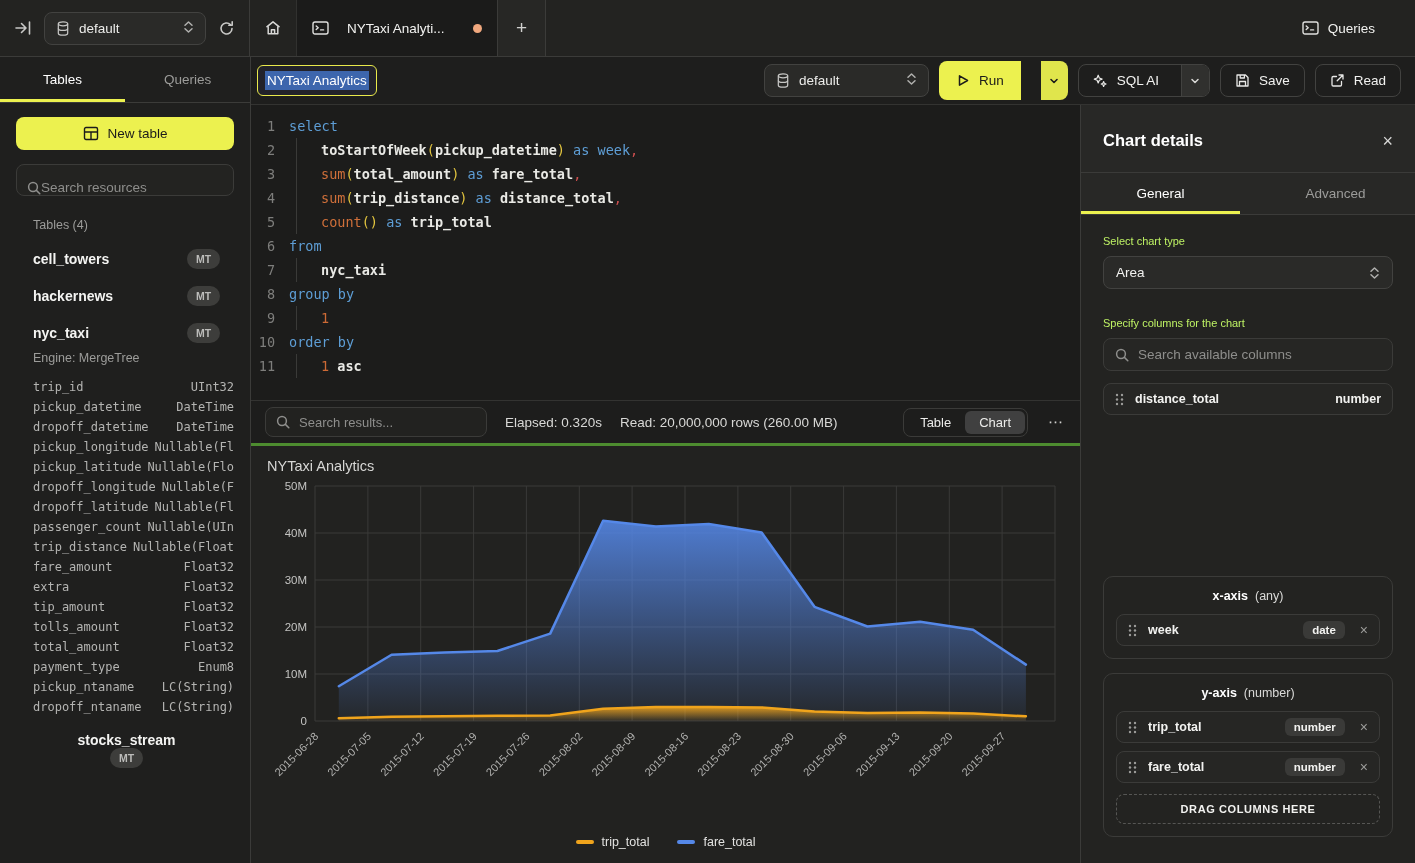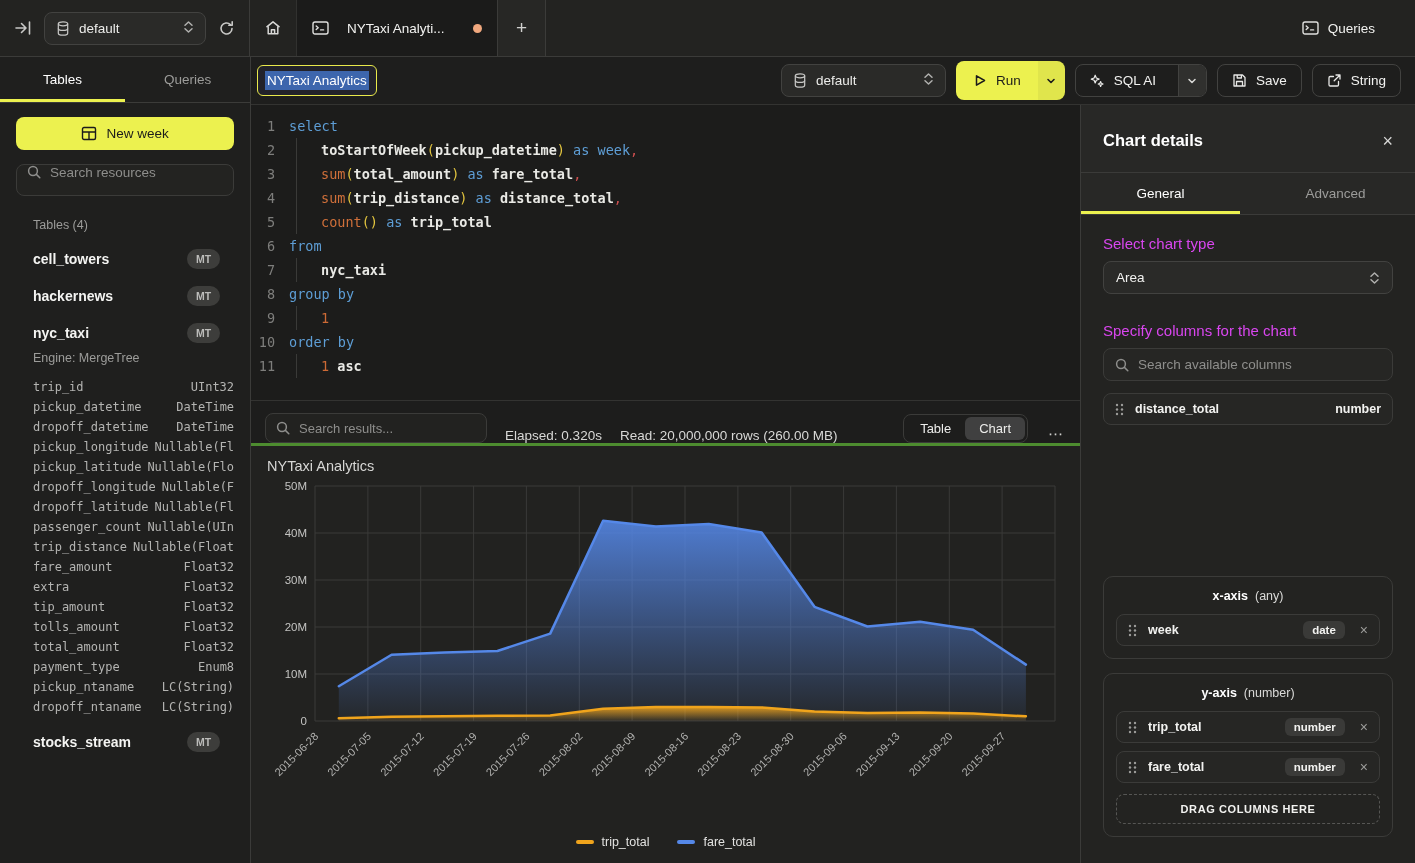--- a/index.html
+++ b/index.html
@@ -24,39 +24,39 @@
   
   .content { flex:1; display:flex; min-height:0; }
 
   
   .sidebar { flex:0 0 250px; background:#1f1f1e; border-right:1px solid #3b3b39; display:flex; flex-direction:column; min-height:0; }
   .sb-tabs { flex:0 0 46px; display:flex; border-bottom:1px solid #3b3b39; }
   .sb-tab { flex:1; display:flex; align-items:center; justify-content:center; font-size:13.5px; color:#9c9c9a; cursor:pointer; }
   .sb-tab.active { color:#ffffff; box-shadow:inset 0 -3px 0 #ecf14f; }
   .sb-body { flex:1; padding:14px 16px 0; overflow:hidden; }
   .new-table-btn { width:100%; height:33px; background:#ecf14f; color:#1b1b1a; border-radius:8px; display:flex; align-items:center; justify-content:center; gap:9px; font-size:13.5px; font-weight:500; cursor:pointer; }
-  .sb-search { margin-top:14px; height:32px; border:1px solid #3b3b39; background:#232321; border-radius:8px; display:flex; align-items:flex-start; gap:9px; padding:0 10px; color:#8e8e8c; font-size:13.5px; }
+  .sb-search { margin-top:14px; height:32px; border:1px solid #3b3b39; background:#232321; border-radius:8px; display:flex; align-items:flex-end; padding:0 10px; color:#8e8e8c; font-size:13.5px; }
   .sb-section { margin-top:22px; padding-left:17px; color:#9c9c9a; font-size:12.5px; }
   .sb-list { padding-left:17px; }
   .sb-table-row { display:flex; align-items:center; justify-content:space-between; margin-top:17px; padding-right:14px; cursor:pointer; }
   .sb-table-name { font-size:14px; font-weight:600; color:#f4f4f2; }
   .mt-badge { background:#3d3d3b; color:#bcbcba; font-size:10.5px; font-weight:700; padding:4px 9px; border-radius:10px; }
   .engine-line { margin-top:8px; color:#9c9c9a; font-size:12.5px; }
   .col-list { margin-top:12px; }
   .col-row { display:flex; justify-content:space-between; font-family:"DejaVu Sans Mono", monospace; font-size:12px; line-height:20px; color:#b4b4b2; white-space:nowrap; overflow:hidden; }
   .col-type { margin-left:6px; }
 
   
   .right-region { flex:1; display:flex; flex-direction:column; min-width:0; }
   .main-header { flex:0 0 48px; display:flex; align-items:center; gap:10px; padding:0 14px 0 6px; background:#1e1e1d; border-bottom:1px solid #333331; }
   .title-input { height:31px; border:1.5px solid #e9e94b; border-radius:6px; background:#22222a; display:flex; align-items:center; padding:0 7px; font-size:13.5px; color:#ffffff; }
   .title-input .sel { background:#3d66ad; padding:2px 2px; }
   .header-right { margin-left:auto; display:flex; align-items:center; gap:10px; }
   .hdr-db { flex:0 0 auto; width:165px; }
-  .run-btn { display:flex; height:39px; border-radius:8px; overflow:hidden; cursor:pointer; }
+  .run-btn { display:flex; height:39px; border-radius:8px; overflow:hidden; cursor:pointer;gap:20px; }
   .run-main { background:#ecf14f; color:#1c1c1a; display:flex; align-items:center; gap:9px; padding:0 17px; font-size:13.5px; font-weight:500; }
   .run-caret { background:#e0e54c; width:27px; display:flex; align-items:center; justify-content:center; color:#1c1c1a; }
   .ghost-btn { height:33px; border:1px solid #424240; border-radius:8px; display:flex; align-items:center; gap:9px; padding:0 14px; color:#f2f2f0; font-size:13.5px; background:#1e1e1d; cursor:pointer; }
   .split-btn { padding:0; overflow:hidden; }
   .split-main { display:flex; align-items:center; gap:9px; padding:0 13px; height:100%; }
   .split-caret { width:28px; height:100%; display:flex; align-items:center; justify-content:center; background:#30302e; border-left:1px solid #424240; color:#d8d8d6; }
 
   .lower { flex:1; display:flex; min-height:0; }
   .main { flex:1; min-width:0; display:flex; flex-direction:column; background:#1c1c1b; }
 
@@ -69,21 +69,21 @@
   .ed-code.ind::before { content:""; position:absolute; left:21px; top:0; bottom:0; width:1px; background:#3a3a38; }
   .tk-kw { color:#5e9ed6; }
   .tk-id { color:#e9e9e5; font-weight:700; }
   .tk-fn { color:#d0703a; }
   .tk-paren { color:#e3c53f; }
   .tk-comma { color:#cd4f4f; }
   .tk-num { color:#cd6a35; }
   .tk-plain { color:#d0d0ce; }
 
   
-  .results-bar { flex:0 0 43px; display:flex; align-items:flex-end; gap:18px; padding:0 14px; border-top:1px solid #333331; background:#1d1d1c; }
+  .results-bar { flex:0 0 43px; display:flex; align-items:center; gap:18px; padding:0 14px; border-top:1px solid #333331; background:#1d1d1c; }
   .res-search { width:222px; height:30px; border:1px solid #3b3b39; border-radius:8px; background:#222220; display:flex; align-items:center; gap:9px; padding:0 10px; color:#8e8e8c; font-size:13px; }
   .res-meta { color:#d8d8d6; font-size:13.5px; }
   .view-toggle { margin-left:auto; display:flex; border:1px solid #3b3b39; border-radius:8px; padding:2px; background:#1d1d1c; }
   .toggle-item { padding:4px 14px; font-size:13px; color:#ececea; border-radius:6px; cursor:pointer; }
   .toggle-item.active { background:#404040; }
   .more-btn { color:#d0d0ce; font-size:15px; padding:0 2px; cursor:pointer; letter-spacing:1px; }
   .green-line { flex:0 0 3px; background:#4d8c2f; }
 
   
   .chart-section { flex:1; background:#222220; padding:10px 14px 0; display:flex; flex-direction:column; min-height:0; }
@@ -96,21 +96,21 @@
 
   
   .rightpanel { flex:0 0 335px; background:#232321; border-left:1px solid #3b3b39; display:flex; flex-direction:column; min-height:0; }
   .rp-header { background:#282826; border-bottom:1px solid #3b3b39; padding:26px 22px 22px; display:flex; align-items:center; justify-content:space-between;text-align:center; }
   .rp-title { font-size:16.5px; font-weight:700; color:#ffffff; }
   .rp-close { color:#d8d8d6; font-size:18px; cursor:pointer; line-height:1; }
   .rp-tabs { flex:0 0 42px; display:flex; background:#282826; border-bottom:1px solid #3b3b39;gap:16px; }
   .rp-tab { flex:1; display:flex; align-items:center; justify-content:center; font-size:13.5px; color:#9c9c9a; cursor:pointer; }
   .rp-tab.active { color:#ffffff; box-shadow:inset 0 -3px 0 #ecf14f; }
   .rp-body { flex:1; padding:20px 22px 26px; display:flex; flex-direction:column; min-height:0; }
-  .rp-label { color:#d946ef; font-size:15px; margin-bottom:9px; }
+  .rp-label { color:#bef264; font-size:11px; margin-bottom:9px; }
   .rp-select { height:33px; background:#2a2a28; border:1px solid #424240; border-radius:8px; display:flex; align-items:center; justify-content:space-between; padding:0 12px; color:#f2f2f0; font-size:13.5px; margin-bottom:28px; cursor:pointer; }
   .rp-search { height:33px; border:1px solid #3b3b39; background:#262624; border-radius:8px; display:flex; align-items:center; gap:9px; padding:0 11px; color:#8e8e8c; font-size:13.5px; margin-bottom:12px; }
   .chip { height:32px; background:#262624; border:1px solid #3b3b39; border-radius:8px; display:flex; align-items:center; gap:11px; padding:0 11px; cursor:grab; }
   .chip-name { font-size:12.5px; font-weight:700; color:#f2f2f0; }
   .chip-type-plain { margin-left:auto; font-size:12.5px; font-weight:700; color:#f2f2f0; }
   .chip-badge { margin-left:auto; background:#3a3a38; border-radius:6px; padding:3px 9px; font-size:11.5px; font-weight:700; color:#f2f2f0; }
   .chip-x { color:#9c9c9a; font-size:14px; margin-left:4px; cursor:pointer; }
   .rp-gap { flex:1; }
   .axis-box { border:1px solid #3b3b39; border-radius:10px; padding:12px; margin-top:14px; }
   .axis-head { display:flex; justify-content:center; gap:7px; margin-bottom:11px; font-size:12.5px; }
@@ -192,21 +192,21 @@
         <div class="sb-tab">Queries</div>
       </div>
       <div class="sb-body">
         <div class="new-table-btn">
           <span style="display:flex">
             <svg width="16" height="15" viewBox="0 0 16 15" fill="none" stroke="#1b1b1a" stroke-width="1.4">
                 <rect x="1.5" y="1.5" width="13" height="12" rx="1.5"></rect>
                 <path d="M1.5 6h13M8 6v7.5"></path>
               </svg>
           </span>
-          <span>New week</span>
+          <span>New table</span>
         </div>
         <div class="sb-search">
           <span style="display:flex">
             <svg width="14" height="14" viewBox="0 0 14 14" fill="none" stroke="#8e8e8c" stroke-width="1.5" stroke-linecap="round">
                 <circle cx="6" cy="6" r="4.4"></circle>
                 <path d="M9.4 9.4L12.8 12.8"></path>
               </svg>
           </span>
           <span>Search resources</span>
         </div>
@@ -288,21 +288,21 @@
               </div>
               <div class="col-row">
                 <span>pickup_ntaname</span>
                 <span class="col-type">LC(String)</span>
               </div>
               <div class="col-row">
                 <span>dropoff_ntaname</span>
                 <span class="col-type">LC(String)</span>
               </div>
             </div>
-          <div class="sb-table-row" style="margin-top:15px;">
+          <div class="sb-table-row" style="margin-top:15px;flex-direction:column;">
             <span class="sb-table-name">stocks_stream</span>
             <span class="mt-badge">MT</span>
           </div>
         </div>
       </div>
     </div>
 
     <div class="right-region">
 
       <div class="main-header">
@@ -365,21 +365,21 @@
             </span>
             <span>Save</span>
           </div>
           <div class="ghost-btn">
             <span style="display:flex">
               <svg width="15" height="15" viewBox="0 0 15 15" fill="none" stroke="#e8e8e6" stroke-width="1.3" stroke-linecap="round" stroke-linejoin="round">
                   <path d="M6.5 3.5H3.2A1.2 1.2 0 0 0 2 4.7v7.1A1.2 1.2 0 0 0 3.2 13h7.1a1.2 1.2 0 0 0 1.2-1.2V8.5"></path>
                   <path d="M9 2h4v4M13 2L7.2 7.8"></path>
                 </svg>
             </span>
-            <span>String</span>
+            <span>Read</span>
           </div>
         </div>
       </div>
 
       <div class="lower">
 
         <div class="main">
           <div class="editor">
               <div class="ed-line">
                 <span class="ed-gutter">1</span>

